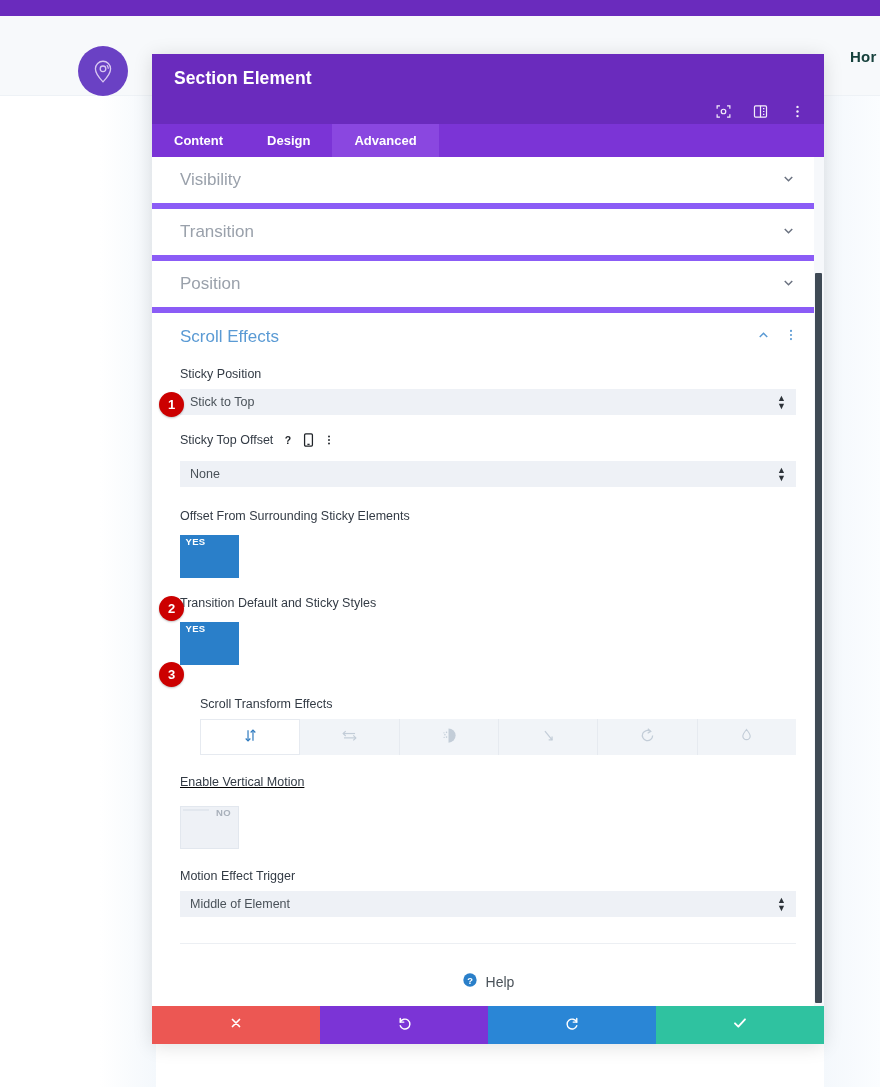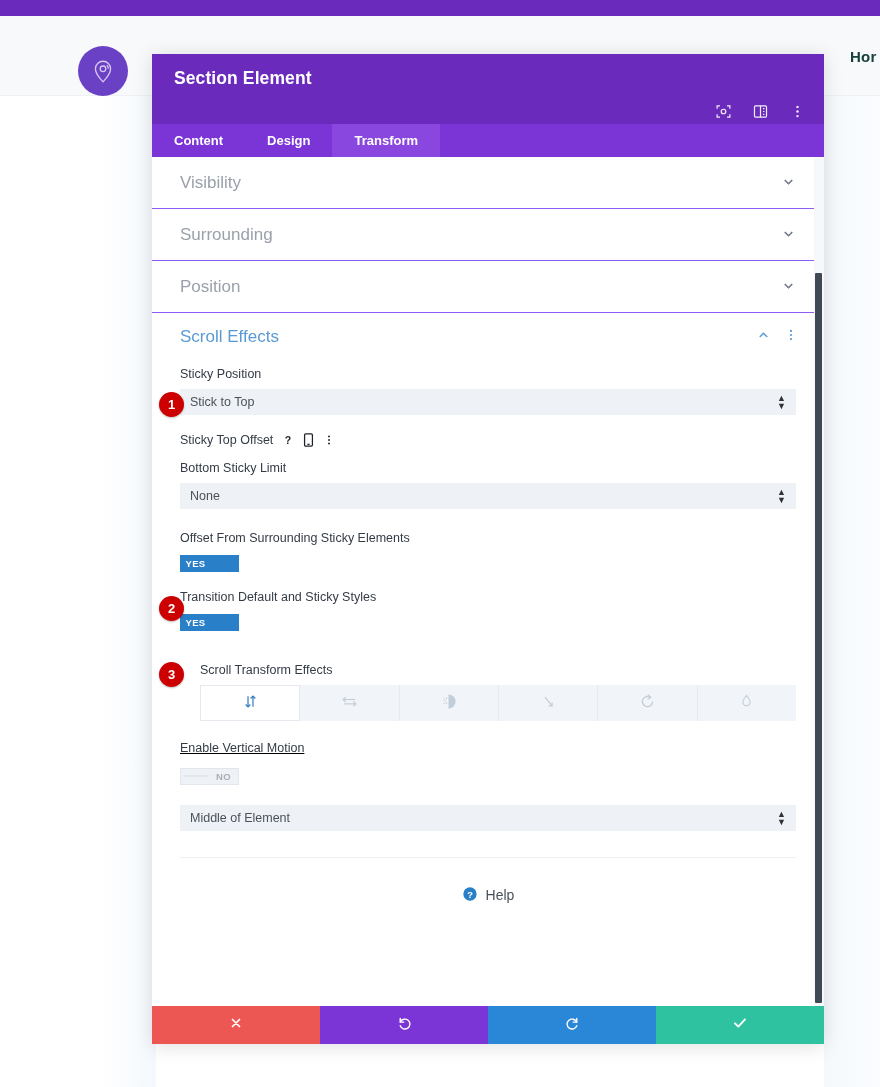--- a/index.html
+++ b/index.html
@@ -81,21 +81,21 @@
   }
   .tab.active { background: #8a47e0; }
 
   .modal-body {
     flex: 1 1 auto; position: relative; overflow: hidden; background: #ffffff;
   }
 
   .acc-row {
     height: 52px; display: flex; align-items: center; justify-content: space-between;
     padding: 0 28px 0 28px;
-    border-bottom: 1px solid #8b5cf6;
+    border-bottom: 6px solid #8b5cf6;
     cursor: pointer;
   }
   .acc-row .acc-label { font-size: 17px; color: #9aa1ab; font-weight: 400; }
   .acc-row .chev { color: #6b7280; font-size: 13px; }
 
   .section-open-head {
     height: 48px; display: flex; align-items: center; justify-content: space-between;
     padding: 0 26px 0 28px;
   }
   .section-open-head .s-label { font-size: 17px; color: #5a9ad4; font-weight: 400; }
@@ -127,22 +127,22 @@
     position: absolute; left: 0; width: 13px; height: 13px; border-radius: 50%;
     background: #3b82d6; cursor: grab;
   }
   .slider-value {
     margin-left: 48px; width: 173px; height: 26px; background: #eef1f6;
     display: flex; align-items: center; padding: 0 10px;
     font-size: 12.5px; color: #9aa3ad; cursor: text;
   }
 
   .toggle {
-    display: inline-flex; width: 59px; height: 17px; cursor: pointer;
-    border: 1px solid transparent; align-items: center;
+    display: inline-flex; width: 59px; height: 43px; cursor: pointer;
+    border: 1px solid transparent; align-items: flex-start;
   }
   .toggle.on { background: #2a7fc9; border-color: #2a7fc9; }
   .toggle.on .t-text {
     color: #ffffff; font-size: 9.5px; font-weight: 700; letter-spacing: .3px;
     display: flex; align-items: center; justify-content: center; width: 30px;
   }
   .toggle.on .t-knob { background: #ffffff; width: 27px; margin: 2px 2px 2px 0; }
   .toggle.off { background: #eef1f6; border-color: #e2e7ee; }
   .toggle.off .t-knob { background: #ffffff; width: 27px; margin: 2px 0 2px 2px; border: 1px solid #e2e7ee; }
   .toggle.off .t-text {
@@ -241,35 +241,35 @@
               <circle cx="12" cy="12" r="1.7"></circle>
               <circle cx="12" cy="18.5" r="1.7"></circle>
           </svg>
         </span>
       </div>
     </div>
 
     <div class="tabs">
       <div class="tab">Content</div>
       <div class="tab">Design</div>
-      <div class="tab active">Transform</div>
+      <div class="tab active">Advanced</div>
     </div>
 
     <div class="modal-body">
 
       <div class="acc-row">
         <span class="acc-label">Visibility</span>
         <span class="chev">
           <svg width="15" height="15" viewBox="0 0 24 24" fill="none" stroke="#6b7280" stroke-width="2.4">
               <path d="M6 9.5l6 6 6-6"></path>
             </svg>
         </span>
       </div>
       <div class="acc-row">
-        <span class="acc-label">Surrounding</span>
+        <span class="acc-label">Transition</span>
         <span class="chev">
           <svg width="15" height="15" viewBox="0 0 24 24" fill="none" stroke="#6b7280" stroke-width="2.4">
               <path d="M6 9.5l6 6 6-6"></path>
             </svg>
         </span>
       </div>
       <div class="acc-row">
         <span class="acc-label">Position</span>
         <span class="chev">
           <svg width="15" height="15" viewBox="0 0 24 24" fill="none" stroke="#6b7280" stroke-width="2.4">
@@ -322,21 +322,20 @@
             <svg width="12" height="12" viewBox="0 0 24 24" fill="#1f2328">
               <circle cx="12" cy="5" r="1.9"></circle>
                 <circle cx="12" cy="12" r="1.9"></circle>
                 <circle cx="12" cy="19" r="1.9"></circle>
             </svg>
           </span>
         </div>
       </div>
 
       <div class="field" style="margin-top:14px;">
-        <div class="field-label">Bottom Sticky Limit</div>
         <div class="select">
           <span>None</span>
           <span class="spin">▲<br>▼</span>
         </div>
       </div>
 
       <div class="field" style="margin-top:22px;">
         <div class="field-label">Offset From Surrounding Sticky Elements</div>
         <div class="toggle on">
           <span class="t-text">YES</span>
@@ -415,20 +414,21 @@
 
       <div class="field" style="margin-top:20px;text-decoration:underline;">
         <div class="field-label">Enable Vertical Motion</div>
         <div class="toggle off">
           <span class="t-knob"></span>
           <span class="t-text">NO</span>
         </div>
       </div>
 
       <div class="field" style="margin-top:20px;">
+        <div class="field-label">Motion Effect Trigger</div>
         <div class="select">
           <span>Middle of Element</span>
           <span class="spin">▲<br>▼</span>
         </div>
       </div>
 
       <div class="help-divider"></div>
       <div class="help-row">
         <span>
           <svg width="16" height="16" viewBox="0 0 24 24">

